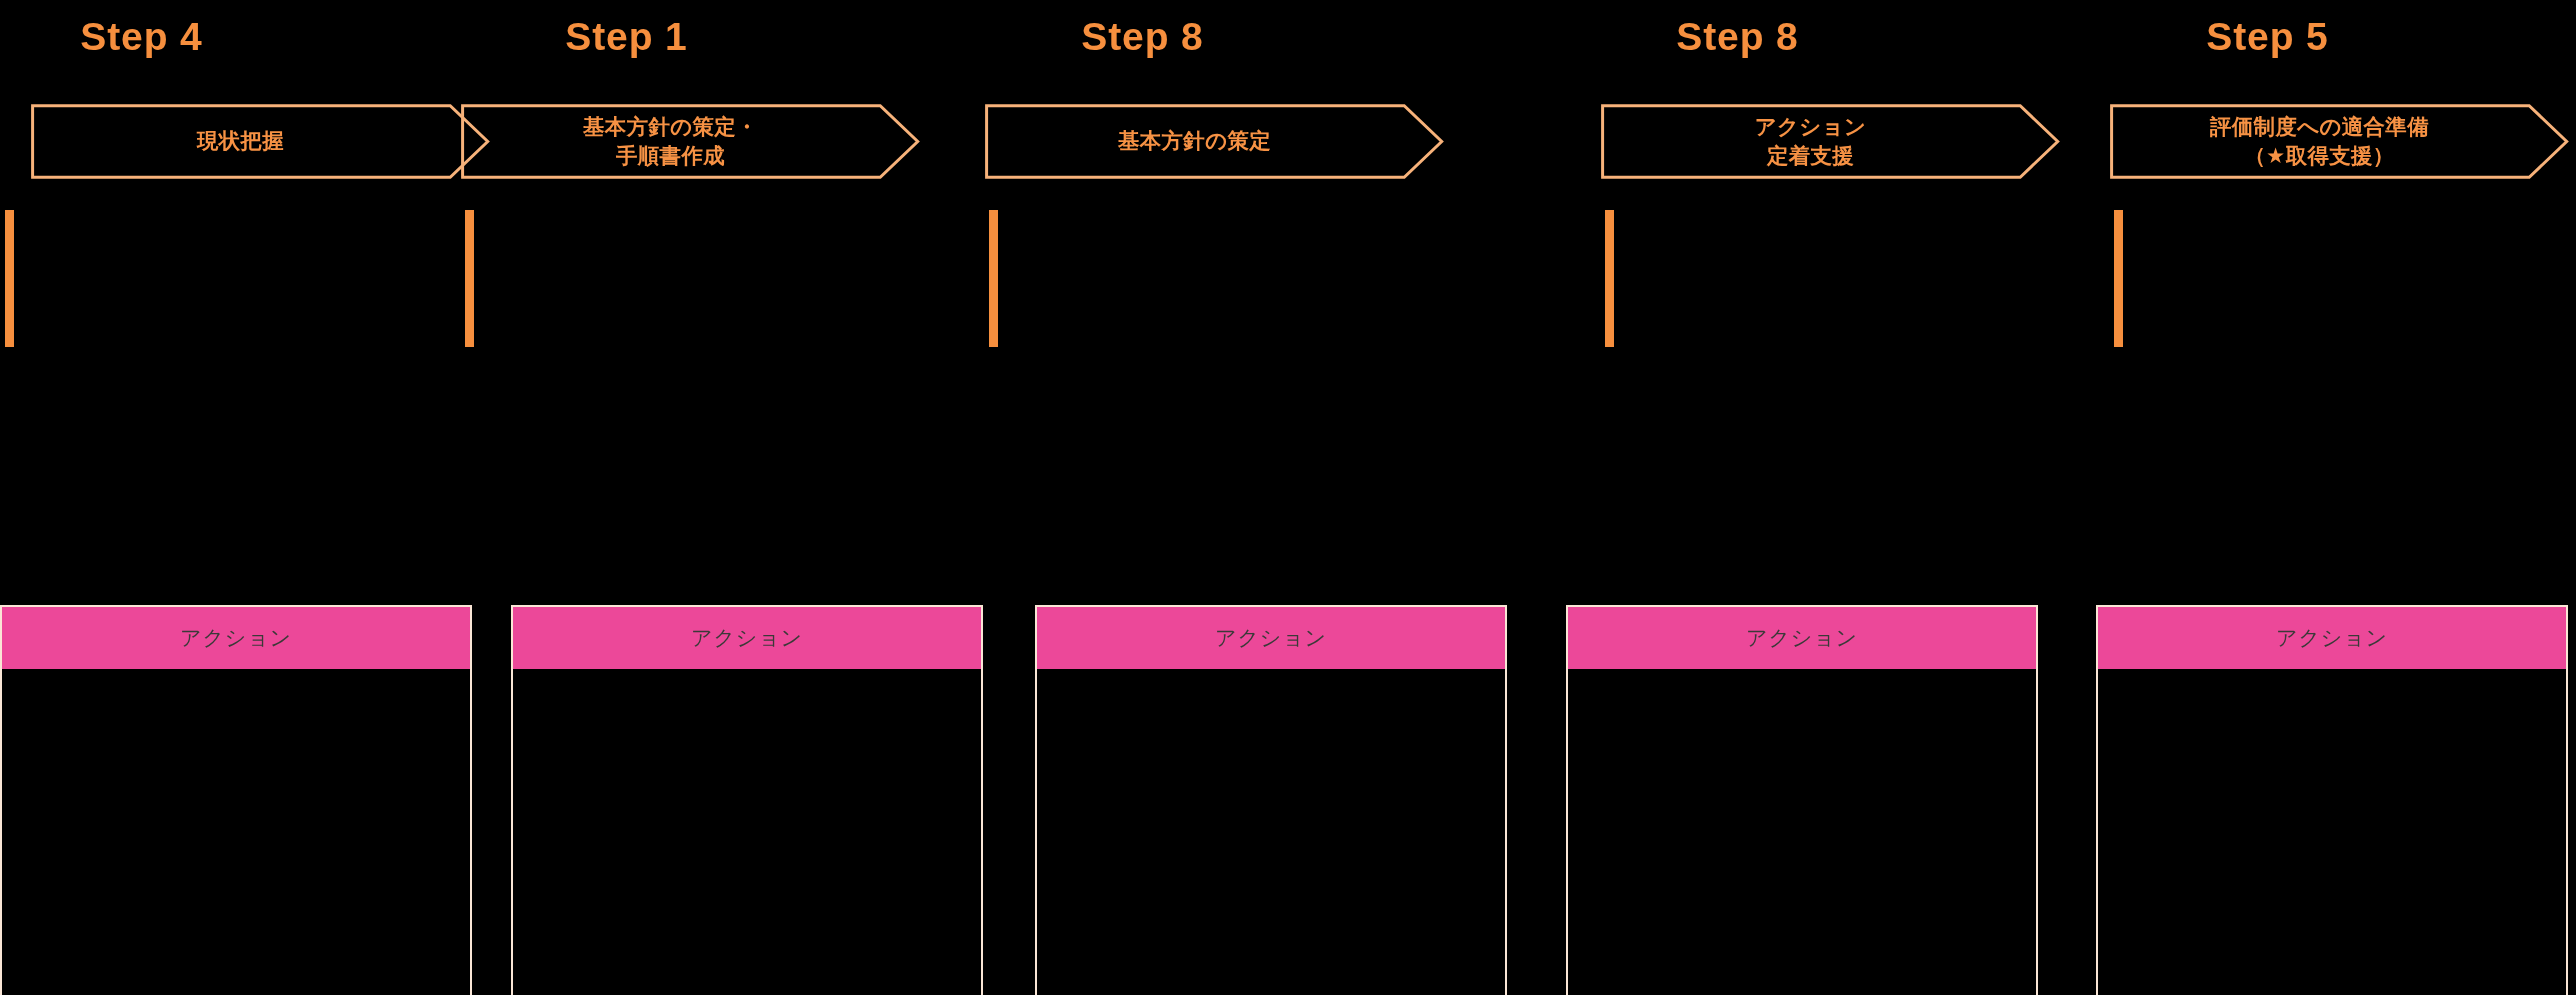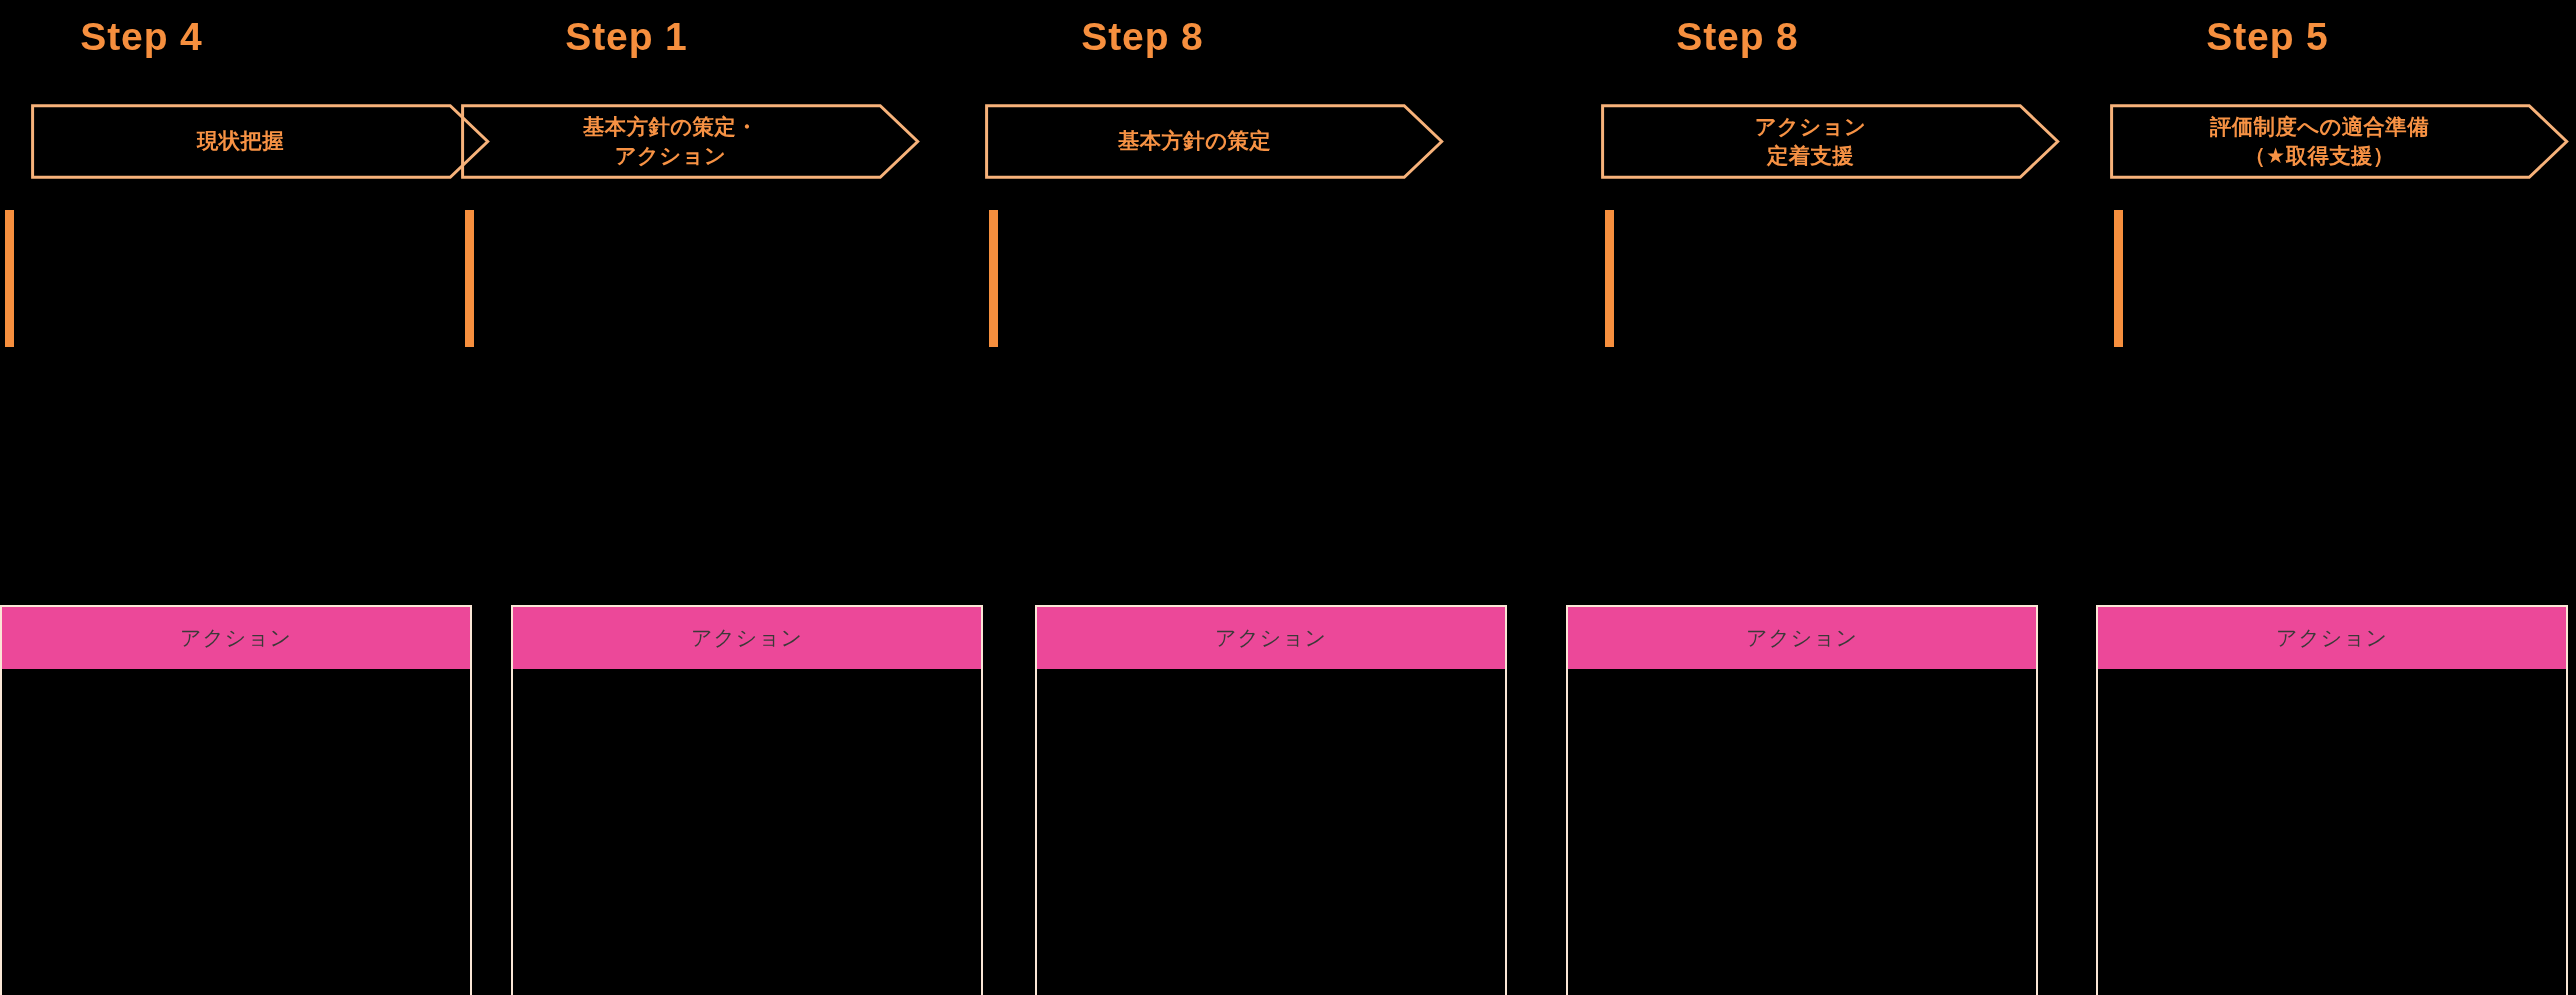--- a/index.html
+++ b/index.html
@@ -124,21 +124,21 @@
   </div>
 
   <div class="step-col" style="left:511px; width:480px;">
     <div class="step-title" style="left:-26px; width:283px;">Step 1</div>
 
     <div class="chevron-wrap" style="left:-51px; width:462px;">
       <svg width="462" height="75" viewBox="0 0 540 88" aria-hidden="true">
         <polygon points="2,2 492,2 536,44 492,86 2,86" fill="none" stroke="#F7B27A" stroke-width="3.5"></polygon>
       </svg>
       <div class="chevron-label" style="left:0px; width:421px;">基本方針の策定・
-アクション</div>
+手順書作成</div>
     </div>
 
     <div class="vbar" style="left:-46px;"></div>
 
     <div class="action-card" style="left:0px; width:472px; height:403px;">
       <div class="action-head">アクション</div>
       <div class="action-body"></div>
     </div>
   </div>
 

